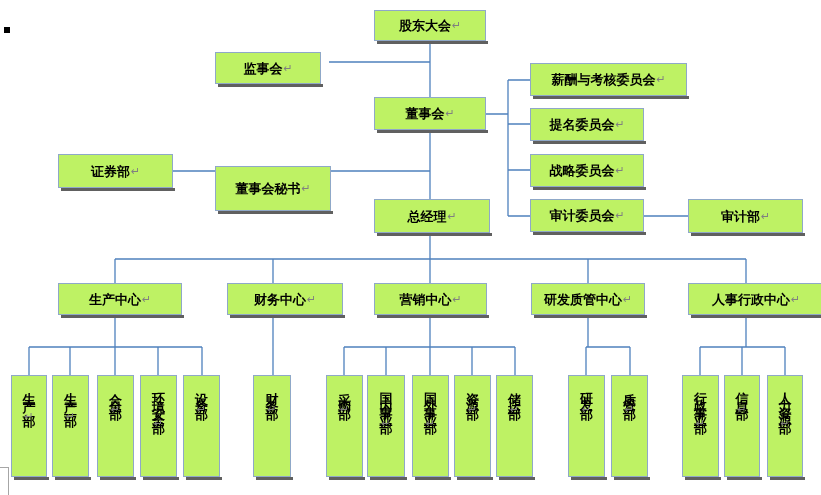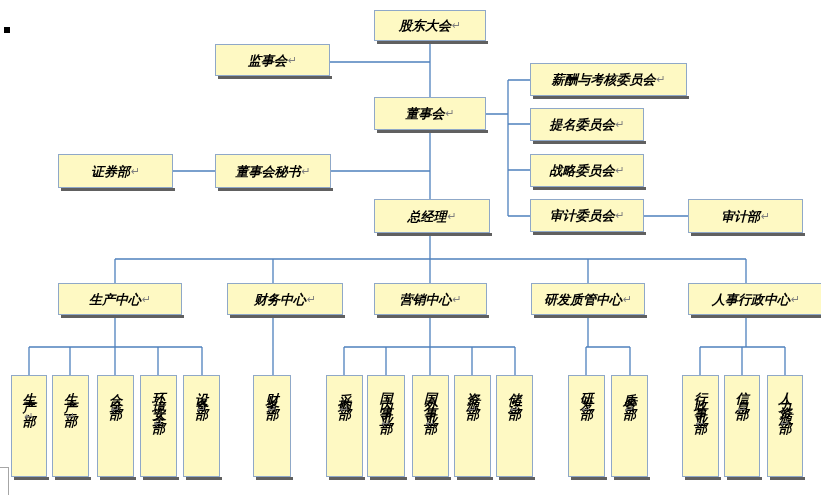--- a/index.html
+++ b/index.html
@@ -4,25 +4,24 @@
 <style>
   html,body { margin:0; padding:0; background:#ffffff; }
   #stage {
     position:relative; width:821px; height:495px; background:#ffffff;
     font-family:"Liberation Sans","DejaVu Sans",sans-serif;
     overflow:hidden;
   }
   svg.lines { position:absolute; left:0; top:0; z-index:1; }
   .box {
     position:absolute; z-index:2; box-sizing:border-box;
-    background:#fef9c3; border:1px solid #8fa8c8;
+    background:#bef264; border:1px solid #8fa8c8;
     display:flex; align-items:center; justify-content:center;
     font-weight:bold; font-size:13px; color:#000; line-height:1;
     white-space:nowrap;
-    font-style:italic;
   }
   .box::after {
     content:""; position:absolute; left:2px; right:-3px; bottom:-4px;
     height:3px; background:#606060;
   }
   .box .pmark { color:#808080; font-weight:normal; font-size:11px; margin-left:1px; }
   .box.vert {
     writing-mode:vertical-lr; text-orientation:upright;
     justify-content:flex-start; align-items:center;
     padding-top:6px; letter-spacing:7px; white-space:normal;
@@ -86,21 +85,21 @@
   </svg>
 
   <div class="anchor-square" style="left:4px;top:27px"></div>
   <div class="frame-line" style="left:0;top:467px;width:9px;height:1px"></div>
   <div class="frame-line" style="left:8px;top:467px;width:1px;height:28px"></div>
 
   <div class="box" style="left:374px;top:10px;width:112px;height:31px">
     <span>股东大会</span>
       <span class="pmark">↵</span>
   </div>
-  <div class="box" style="left:215px;top:44px;width:115px;height:32px">
+  <div class="box" style="left:215px;top:52px;width:106px;height:32px">
     <span>监事会</span>
       <span class="pmark">↵</span>
   </div>
   <div class="box" style="left:374px;top:97px;width:112px;height:33px">
     <span>董事会</span>
       <span class="pmark">↵</span>
   </div>
 
   <div class="box" style="left:530px;top:63px;width:157px;height:33px">
     <span>薪酬与考核委员会</span>
@@ -120,21 +119,21 @@
   </div>
   <div class="box" style="left:688px;top:199px;width:115px;height:34px">
     <span>审计部</span>
       <span class="pmark">↵</span>
   </div>
 
   <div class="box" style="left:58px;top:154px;width:115px;height:34px">
     <span>证券部</span>
       <span class="pmark">↵</span>
   </div>
-  <div class="box" style="left:215px;top:154px;width:116px;height:34px">
+  <div class="box" style="left:215px;top:166px;width:116px;height:45px">
     <span>董事会秘书</span>
       <span class="pmark">↵</span>
   </div>
 
   <div class="box" style="left:374px;top:199px;width:116px;height:34px">
     <span>总经理</span>
       <span class="pmark">↵</span>
   </div>
 
   <div class="box" style="left:58px;top:283px;width:124px;height:32px">

